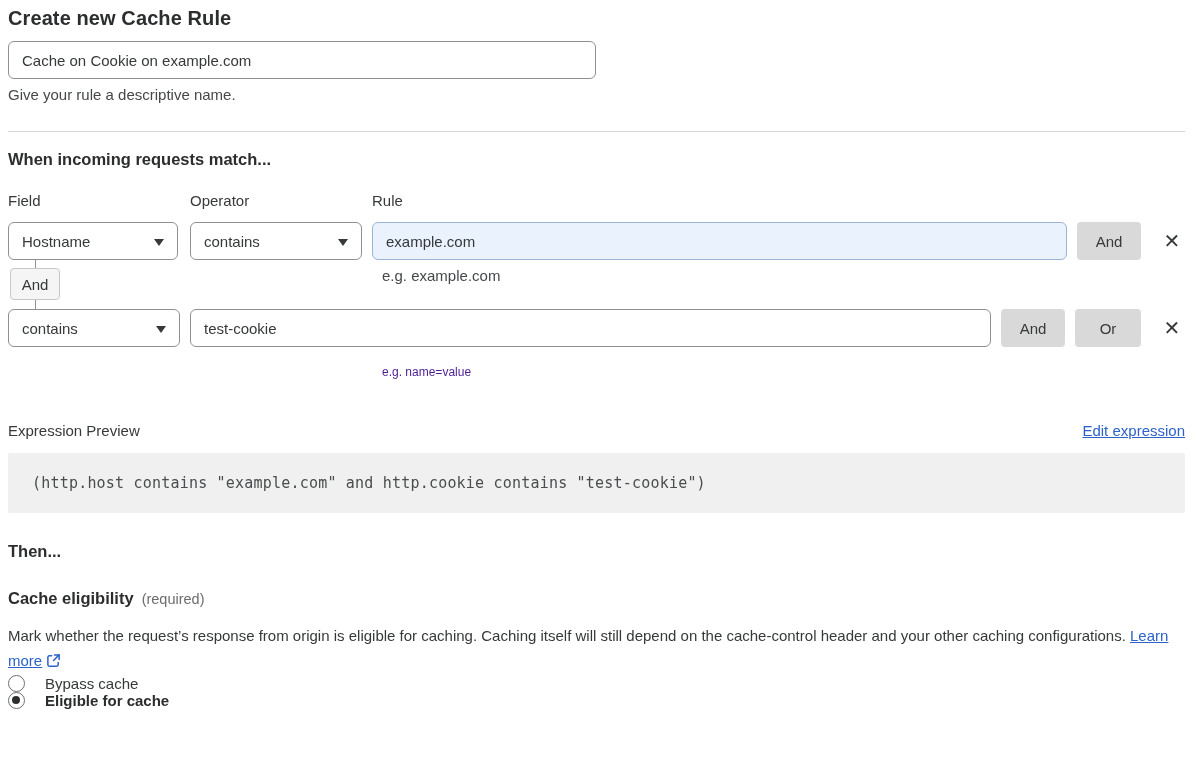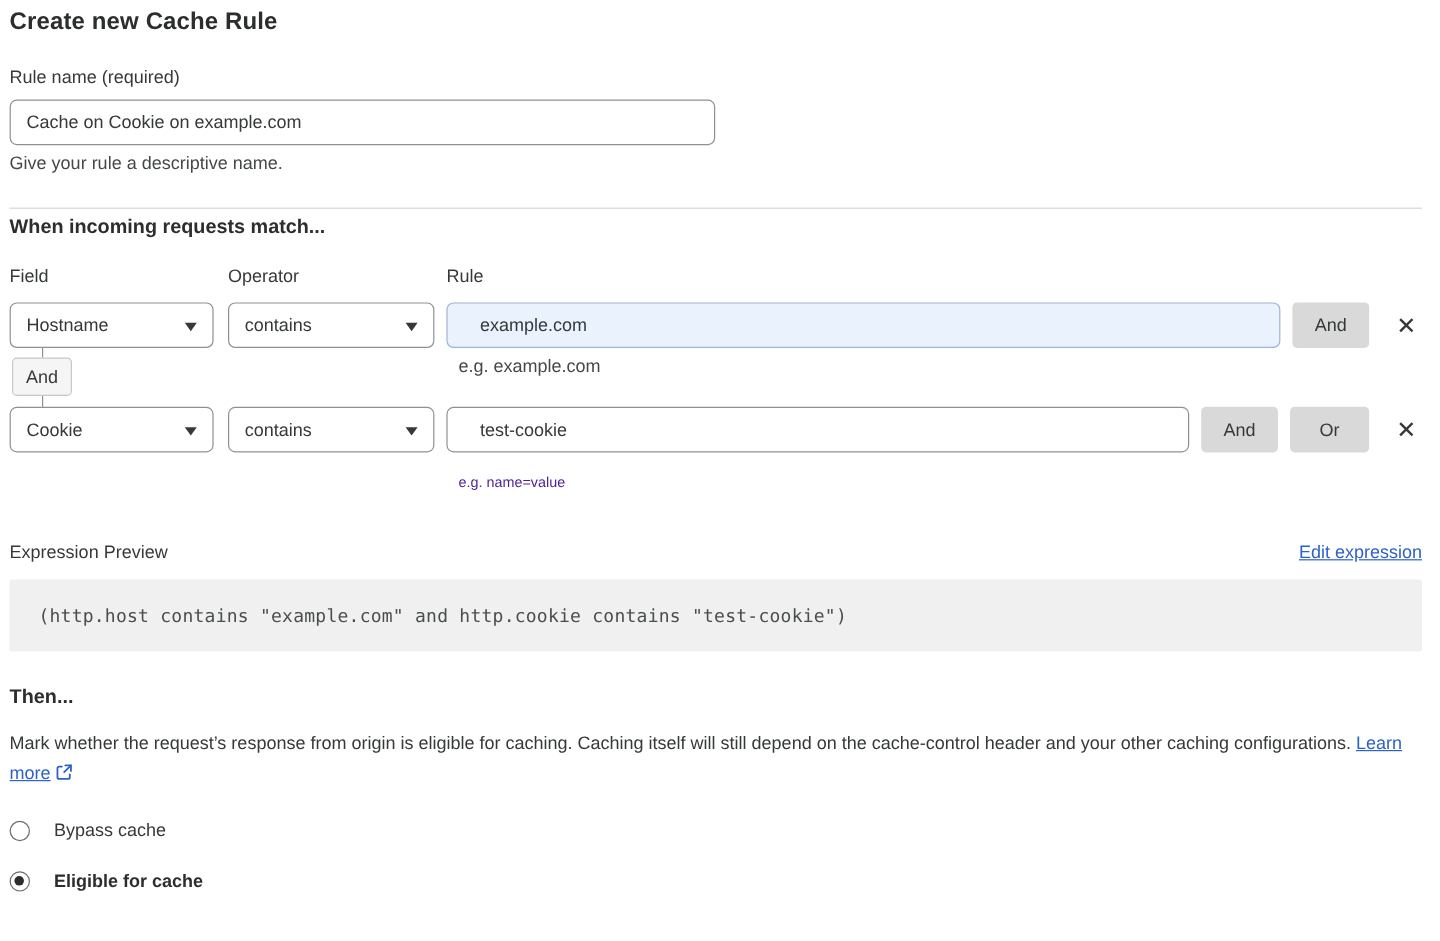--- a/index.html
+++ b/index.html
@@ -18,21 +18,21 @@
   .text-input {
     display:block; width:588px; height:38px; margin-top:9px;
     border:1px solid #8f9191; border-radius:6px;
     padding:0 13px; font-size:15px; color:#36393a; background:#fff; outline:none;
     font-family: "Liberation Sans", sans-serif;
   }
   .helper { font-size:15px; color:#45484a; margin-top:7px; line-height:17px; }
 
   hr.divider { border:none; border-top:1px solid #d6d6d6; margin-top:28px; }
 
-  .section-heading { font-size:16.5px; font-weight:700; color:#2b2d2e; margin-top:4px; line-height:22px; }
+  .section-heading { font-size:16.5px; font-weight:700; color:#2b2d2e; margin-top:16px; line-height:22px; }
 
   .col-labels { display:flex; margin-top:22px; }
   .col-labels .lbl-field { width:182px; }
   .col-labels .lbl-operator { width:182px; }
   .col-labels .lbl-value { flex:1; }
 
   .cond-row { display:flex; align-items:stretch; margin-top:12px; }
   .select-box {
     position:relative; height:38px; border:1px solid #8f9191; border-radius:6px;
     background:#fff; display:flex; align-items:center; padding:0 24px 0 13px;
@@ -40,21 +40,21 @@
   }
   .select-field { width:170px; margin-right:12px; }
   .select-operator { width:172px; margin-right:10px; }
   .caret {
     position:absolute; right:13px; top:16px; width:0; height:0;
     border-left:5.5px solid transparent; border-right:5.5px solid transparent;
     border-top:7px solid #36393a;
   }
   .value-input {
     height:38px; border:1px solid #8f9191; border-radius:6px;
-    padding:0 27px; font-size:15px; color:#36393a; background:#fff; outline:none;
+    padding:0 13px; font-size:15px; color:#36393a; background:#fff; outline:none;
     margin-right:10px; font-family:"Liberation Sans", sans-serif;
   }
   .row1-value { flex:1; background:#eaf2fd; border-color:#9db4d6; }
   .row2-value { flex:1; }
   .logic-btn {
     height:38px; background:#d9d9d9; border:none; border-radius:4px;
     font-size:15px; color:#36393a; cursor:pointer; font-family:"Liberation Sans", sans-serif;
   }
   .btn-and { width:64px; }
   .btn-or { width:66px; margin-left:10px; }
@@ -86,40 +86,39 @@
   }
   .code-text { font-family:"DejaVu Sans Mono", "Liberation Mono", monospace; font-size:15px; color:#4a4d4e; letter-spacing:.2px; }
 
   .then-heading { margin-top:27px; }
   .elig-heading { margin-top:27px; display:flex; align-items:baseline; gap:8px; }
   .elig-title { font-size:16.5px; font-weight:700; color:#2b2d2e; }
   .elig-required { font-size:14.5px; color:#6b6e70; }
   .elig-desc { margin-top:15px; font-size:15px; line-height:25px; color:#36393a; max-width:1165px; }
   .ext-icon { display:inline-block; vertical-align:-2px; margin-left:4px; }
 
-  .radio-row { display:flex; align-items:flex-start; margin-top:25px; cursor:pointer; }
+  .radio-row { display:flex; align-items:flex-start; cursor:pointer; }
   .radio-circle {
     width:17px; height:17px; border:1.5px solid #6b6e70; border-radius:50%;
     margin-right:20px; position:relative; flex:0 0 auto; background:#fff;
   }
   .radio-circle.selected::after {
     content:""; position:absolute; left:3px; top:3px; width:8px; height:8px;
     border-radius:50%; background:#2b2d2e;
   }
   .radio-label { font-size:15px; color:#36393a; }
   .radio-label.bold { font-weight:700; color:#2b2d2e; }
 </style>
 </head>
 <body>
 
 <div class="container">
 
   <h1 class="page-title">Create new Cache Rule</h1>
 
-  <div class="field-label rule-name-label">Rule name (required)</div>
   <input class="text-input" type="text" value="Cache on Cookie on example.com" style="">
   <div class="helper">Give your rule a descriptive name.</div>
 
   <hr class="divider">
 
   <div class="section-heading">When incoming requests match...</div>
 
   <div class="col-labels">
     <div class="lbl-field field-label">Field</div>
     <div class="lbl-operator field-label">Operator</div>
@@ -145,24 +144,20 @@
       <div class="connector">
         <div class="vline vline-top"></div>
         <button class="connector-btn">And</button>
         <div class="vline vline-bottom"></div>
       </div>
     </div>
     <div class="inline-helper">e.g. example.com</div>
   </div>
 
   <div class="cond-row" style="margin-top:0;">
-    <div class="select-box select-field">
-      <span>Cookie</span>
-      <span class="caret"></span>
-    </div>
     <div class="select-box select-operator">
       <span>contains</span>
       <span class="caret"></span>
     </div>
     <input class="value-input row2-value" type="text" value="test-cookie" style="">
     <button class="logic-btn btn-and">And</button>
     <button class="logic-btn btn-or">Or</button>
     <button class="remove-btn">✕</button>
   </div>
   <div class="helper-row2">e.g. name=value</div>
@@ -170,20 +165,24 @@
   <div class="expr-header">
     <div class="expr-label">Expression Preview</div>
     <a class="link">Edit expression</a>
   </div>
   <div class="code-block">
     <span class="code-text">(http.host contains "example.com" and http.cookie contains "test-cookie")</span>
   </div>
 
   <div class="section-heading then-heading">Then...</div>
 
+  <div class="elig-heading">
+    <span class="elig-title">Cache eligibility</span>
+    <span class="elig-required">(required)</span>
+  </div>
 
   <div class="elig-desc"><span>Mark whether the request’s response from origin is eligible for caching. Caching itself will still depend on the cache-control header and your other caching configurations.</span>
     <a class="link">Learn more</a><span class="ext-icon"><svg width="15" height="15" viewBox="0 0 16 16" fill="none">
           <path d="M6 3H3.5C2.7 3 2 3.7 2 4.5v8C2 13.3 2.7 14 3.5 14h8c.8 0 1.5-.7 1.5-1.5V10" stroke="#2c62c9" stroke-width="1.6" stroke-linecap="round"></path>
           <path d="M9 2h5v5" stroke="#2c62c9" stroke-width="1.6" stroke-linecap="round" stroke-linejoin="round"></path>
           <path d="M14 2L8 8" stroke="#2c62c9" stroke-width="1.6" stroke-linecap="round"></path>
         </svg></span>
   </div>
 
   <div class="radio-row">

